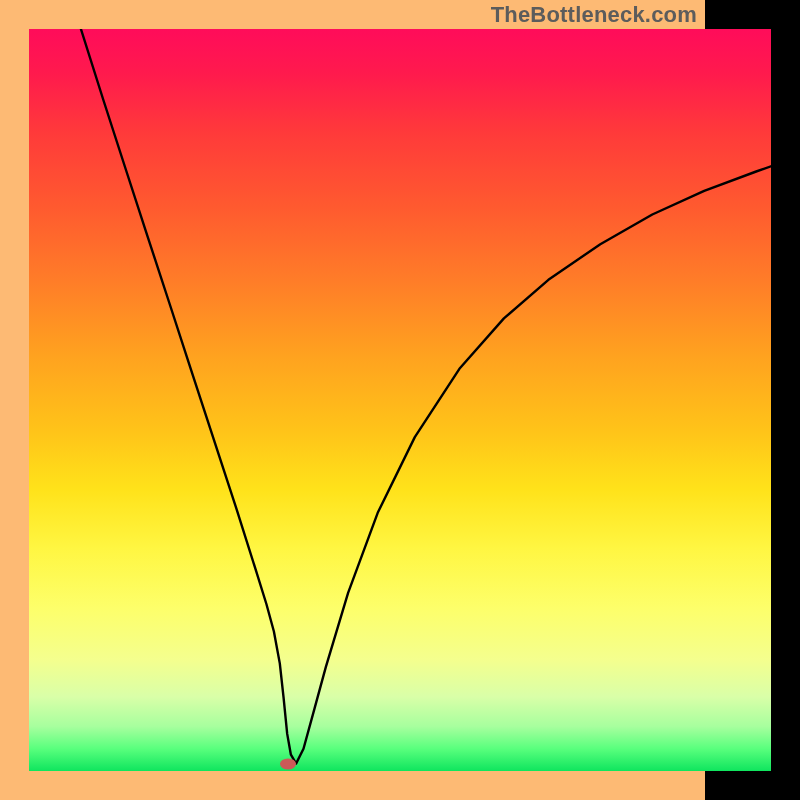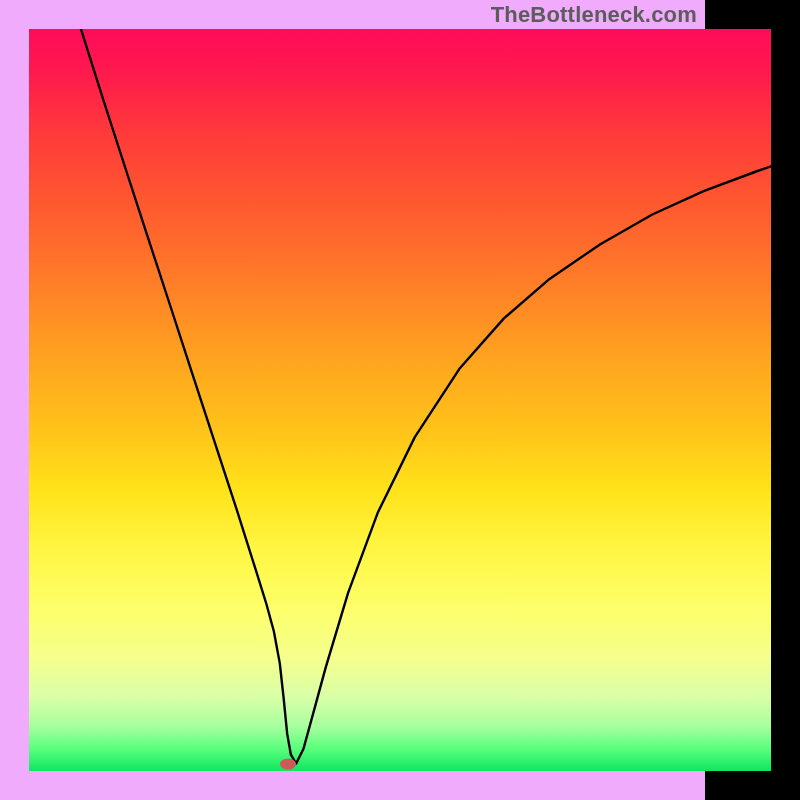--- a/index.html
+++ b/index.html
@@ -1,21 +1,21 @@
 <!DOCTYPE html>
 <html><head>
 <meta charset="utf-8">
 <style>
   * { margin: 0; padding: 0; box-sizing: border-box; }
   html, body { width: 800px; height: 800px; overflow: hidden; background: #000; }
   .frame {
     position: relative;
     width: 705px;
     height: 800px;
-    background: #f0abfc;
+    background: #fdba74;
   }
   .watermark {
     position: absolute;
     top: 2px;
     right: 8px;
     font-family: Arial, Helvetica, sans-serif;
     font-size: 22px;
     font-weight: 600;
     color: #5c5c5c;
     letter-spacing: 0.2px;

